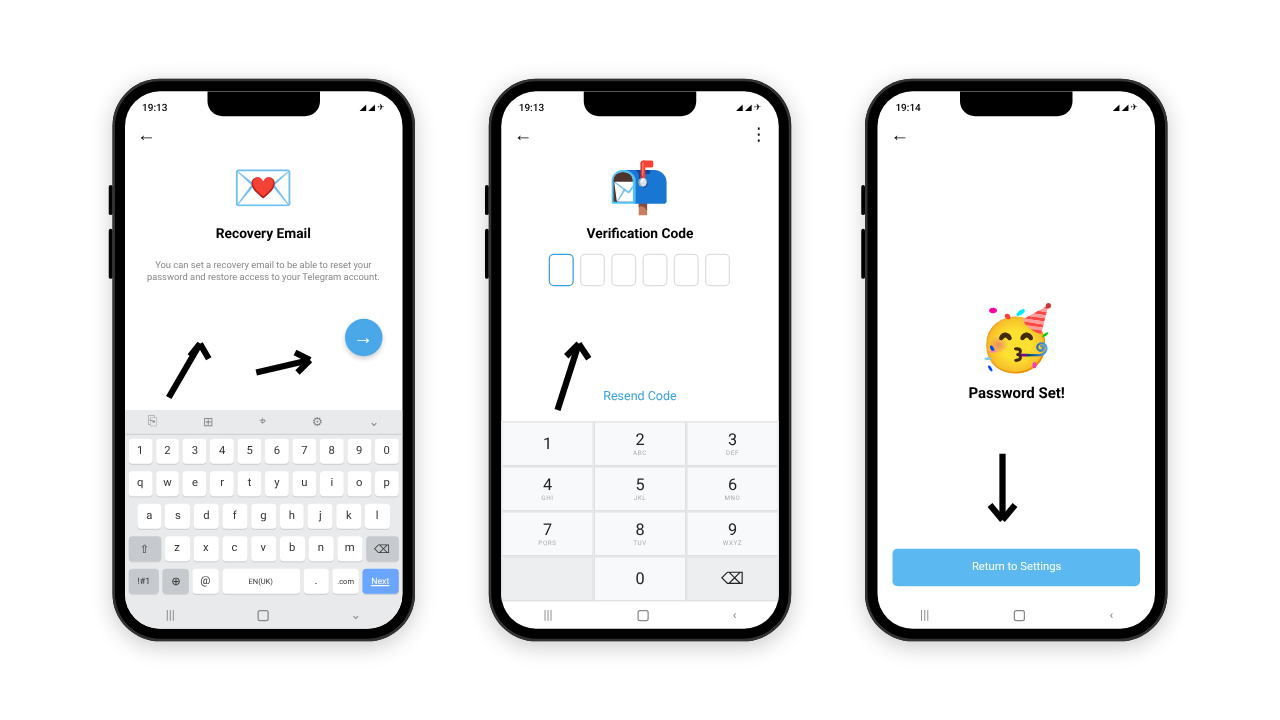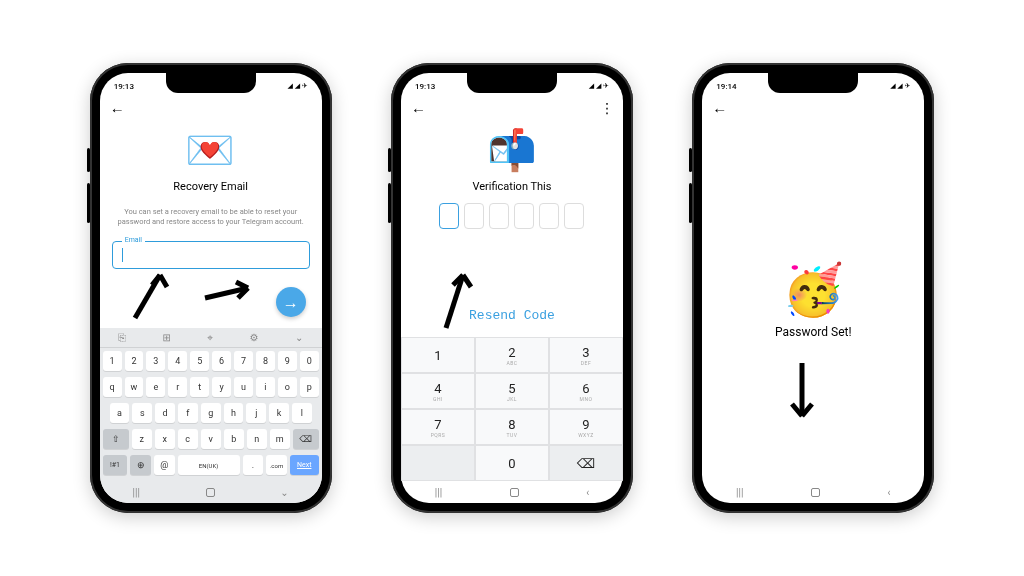--- a/index.html
+++ b/index.html
@@ -60,42 +60,42 @@
   .status-icons { display:flex; gap:2px; align-items:center; font-size:7px;}
   .topbar {
     display: flex;
     align-items: center;
     padding: 4px 10px;
     height: 26px;
   }
   .back-arrow { font-size: 15px; color:#000; line-height:1; }
   .content { flex:1; padding: 4px 12px; text-align:center; display:flex; flex-direction:column; }
   .hero { font-size: 40px; margin: 2px auto 6px; }
-  .title { font-size: 11px; font-weight:400; color:#000; margin-bottom:4px; }
+  .title { font-size: 11px; font-weight:700; color:#000; margin-bottom:4px; }
   .desc { font-size: 7.5px; color:#888; line-height:1.35; margin-bottom:10px; padding:0 2px;margin-top:10px;}
   
   .field-wrap { position:relative; margin-top:4px; }
   .field-label { position:absolute; top:-5px; left:10px; background:#fff; padding:0 3px; font-size:7px; color:#2e9cdb;}
   .field { width:100%; border:1px solid #2e9cdb; border-radius:4px; height:28px; padding:0 8px; font-size:9px; outline:none;}
   .cursor { position:absolute; left:10px; top:7px; width:1px; height:14px; background:#2e9cdb;}
   .fab { width:30px; height:30px; border-radius:50%; background:#4aa8e8; color:#fff; display:flex; align-items:center; justify-content:center; margin-left:auto; margin-top:18px; margin-right:4px; font-size:16px; box-shadow:0 2px 4px rgba(0,0,0,0.2);}
   .keyboard { background:#e8eaec; margin-top:auto; font-size:8px; color:#333;}
   .kb-suggest { display:flex; justify-content:space-around; align-items:center; height:20px; border-bottom:1px solid #d0d2d4; font-size:10px; color:#888;}
   .kb-numrow, .kb-row { display:flex; justify-content:center; gap:3px; padding:3px 3px;}
   .key { background:#fff; border-radius:3px; min-width:15px; height:20px; display:flex; align-items:center; justify-content:center; font-size:9px; box-shadow:0 1px 0 rgba(0,0,0,0.1); flex:1;}
   .key.wide { flex:1.3;}
   .key.gray { background:#c6cace;}
   .key.space { flex:3;}
   .key.next { background:#6aa6ff; color:#fff; flex:1.4; font-size:7px;text-decoration:underline;}
   .kb-bottom { display:flex; gap:3px; padding:3px 3px 6px;}
   
   .code-boxes { display:flex; justify-content:center; gap:5px; margin-top:6px;}
   .code-box { width:20px; height:26px; border:1px solid #ddd; border-radius:4px;}
   .code-box.active { border:1.5px solid #3aa0e0;}
-  .resend { color:#3aa0e0; font-size:13px; margin-top:auto; margin-bottom:10px;font-family:Liberation Mono, monospace;}
+  .resend { color:#3aa0e0; font-size:10px; margin-top:auto; margin-bottom:10px;}
   .numpad { background:#f2f3f5; display:grid; grid-template-columns:repeat(3,1fr); }
   .numkey { height:36px; display:flex; flex-direction:column; align-items:center; justify-content:center; border:0.5px solid #e0e1e3; background:#f8f9fa;}
   .numkey .n { font-size:13px; color:#222;}
   .numkey .l { font-size:5px; color:#aaa; letter-spacing:0.5px;}
   .numkey.blank { background:#eceef0;}
   .btn-primary { background:#5cb8f0; color:#fff; font-size:9px; padding:10px; border-radius:4px; margin-top:auto; margin-bottom:8px;}
   .navbar { height:22px; display:flex; justify-content:space-around; align-items:center; font-size:10px; color:#888;}
   .navbar .sq { width:9px; height:9px; border:1.3px solid #888; border-radius:2px;}
   
   .arrow { position:absolute; pointer-events:none; }
@@ -112,25 +112,20 @@
       <span>19:13</span>
       <span class="status-icons">◢ ◢ ✈</span>
     </div>
     <div class="topbar">
       <span class="back-arrow">←</span>
     </div>
     <div class="content">
       <div class="hero">💌</div>
       <div class="title">Recovery Email</div>
       <div class="desc">You can set a recovery email to be able to reset your password and restore access to your Telegram account.</div>
-      <div class="field-wrap">
-        <span class="field-label">Email</span>
-        <input class="field" style="">
-        <span class="cursor"></span>
-      </div>
       <div class="fab">→</div>
     </div>
     <div class="keyboard">
       <div class="kb-suggest">
         <span>⎘</span>
         <span>⊞</span>
         <span>⌖</span>
         <span>⚙</span>
         <span>⌄</span>
       </div>
@@ -216,21 +211,21 @@
     <div class="status-bar">
       <span>19:13</span>
       <span class="status-icons">◢ ◢ ✈</span>
     </div>
     <div class="topbar">
       <span class="back-arrow">←</span>
       <span class="menu-dots">⋮</span>
     </div>
     <div class="content">
       <div class="hero">📬</div>
-      <div class="title">Verification This</div>
+      <div class="title">Verification Code</div>
       <div class="code-boxes">
         <div class="code-box active"></div>
         <div class="code-box"></div>
         <div class="code-box"></div>
         <div class="code-box"></div>
         <div class="code-box"></div>
         <div class="code-box"></div>
       </div>
       <div class="resend">Resend Code</div>
     </div>
@@ -303,20 +298,21 @@
       <span class="status-icons">◢ ◢ ✈</span>
     </div>
     <div class="topbar">
       <span class="back-arrow">←</span>
     </div>
     <div class="content">
       <div style="flex:1; display:flex; flex-direction:column; justify-content:center; align-items:center;">
         <div class="hero" style="font-size:50px;">🥳</div>
         <div class="title" style="font-size:12px;">Password Set!</div>
       </div>
+      <div class="btn-primary">Return to Settings</div>
     </div>
     <div class="navbar">
       <span>|||</span>
       <span class="sq"></span>
       <span>‹</span>
     </div>
   </div>
   <div class="arrow" style="left:90px; top:295px;">
     <svg width="40" height="70">
         <path d="M20 5 L20 58" stroke="#000" stroke-width="5" fill="none"></path>

